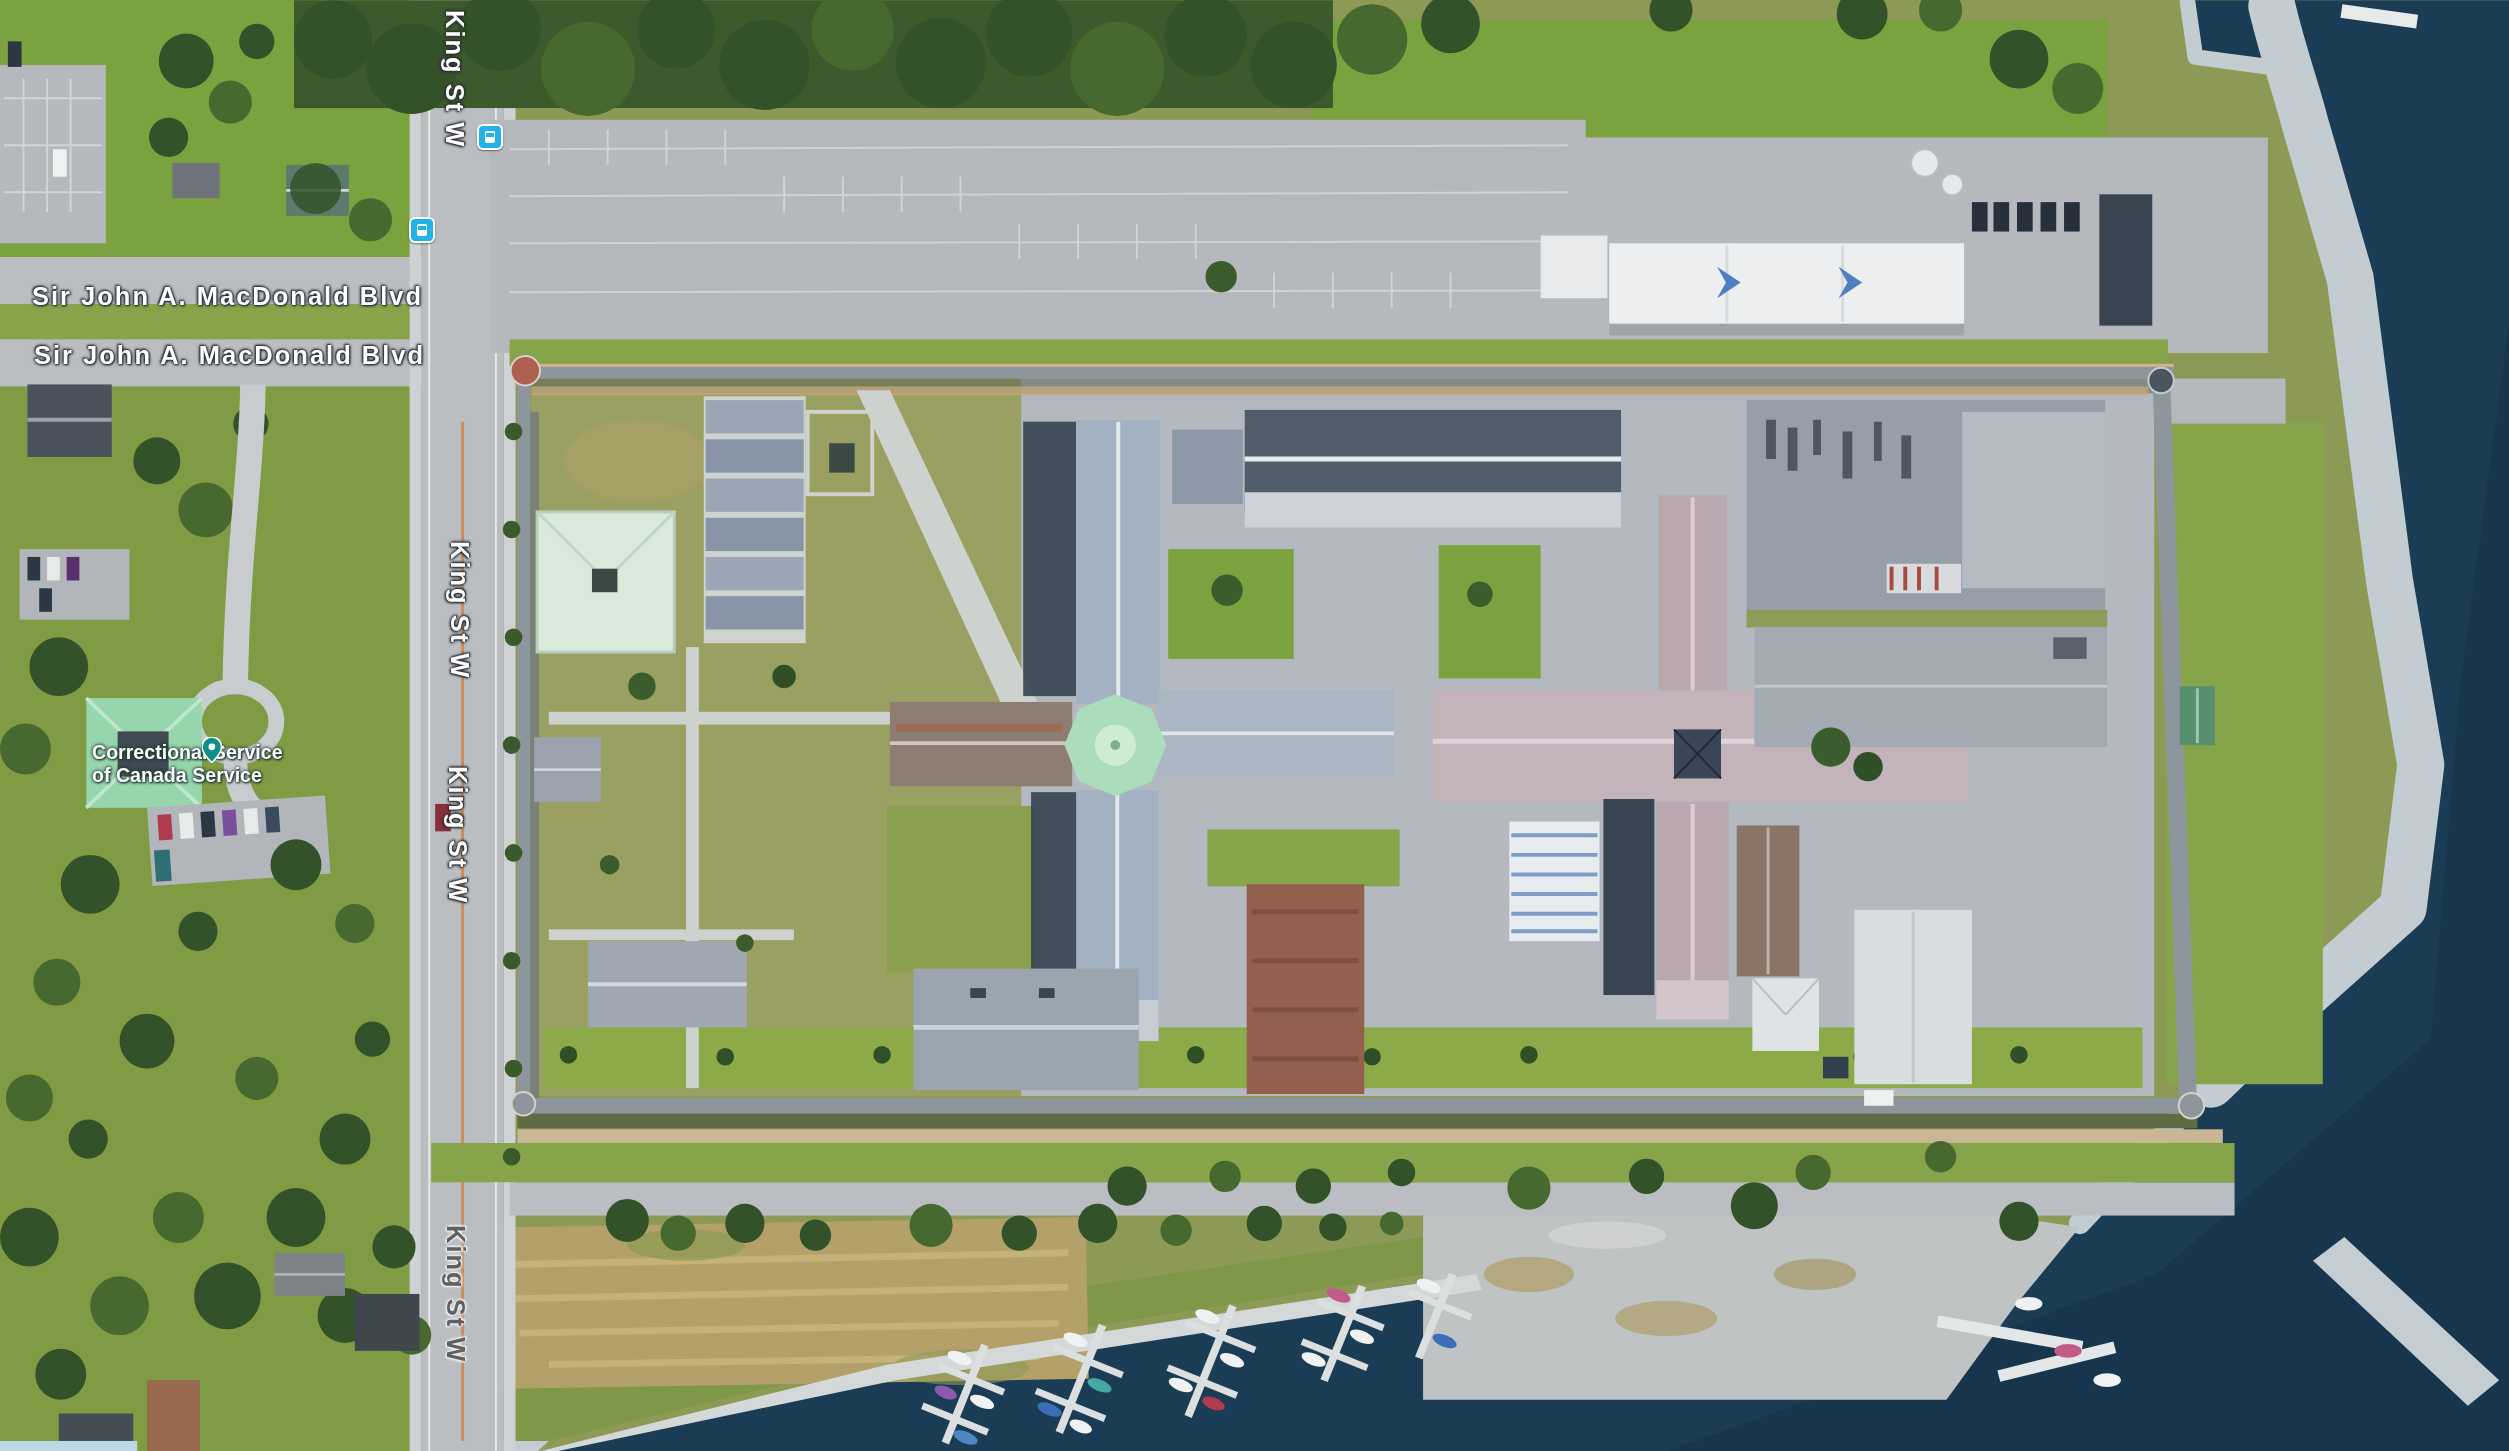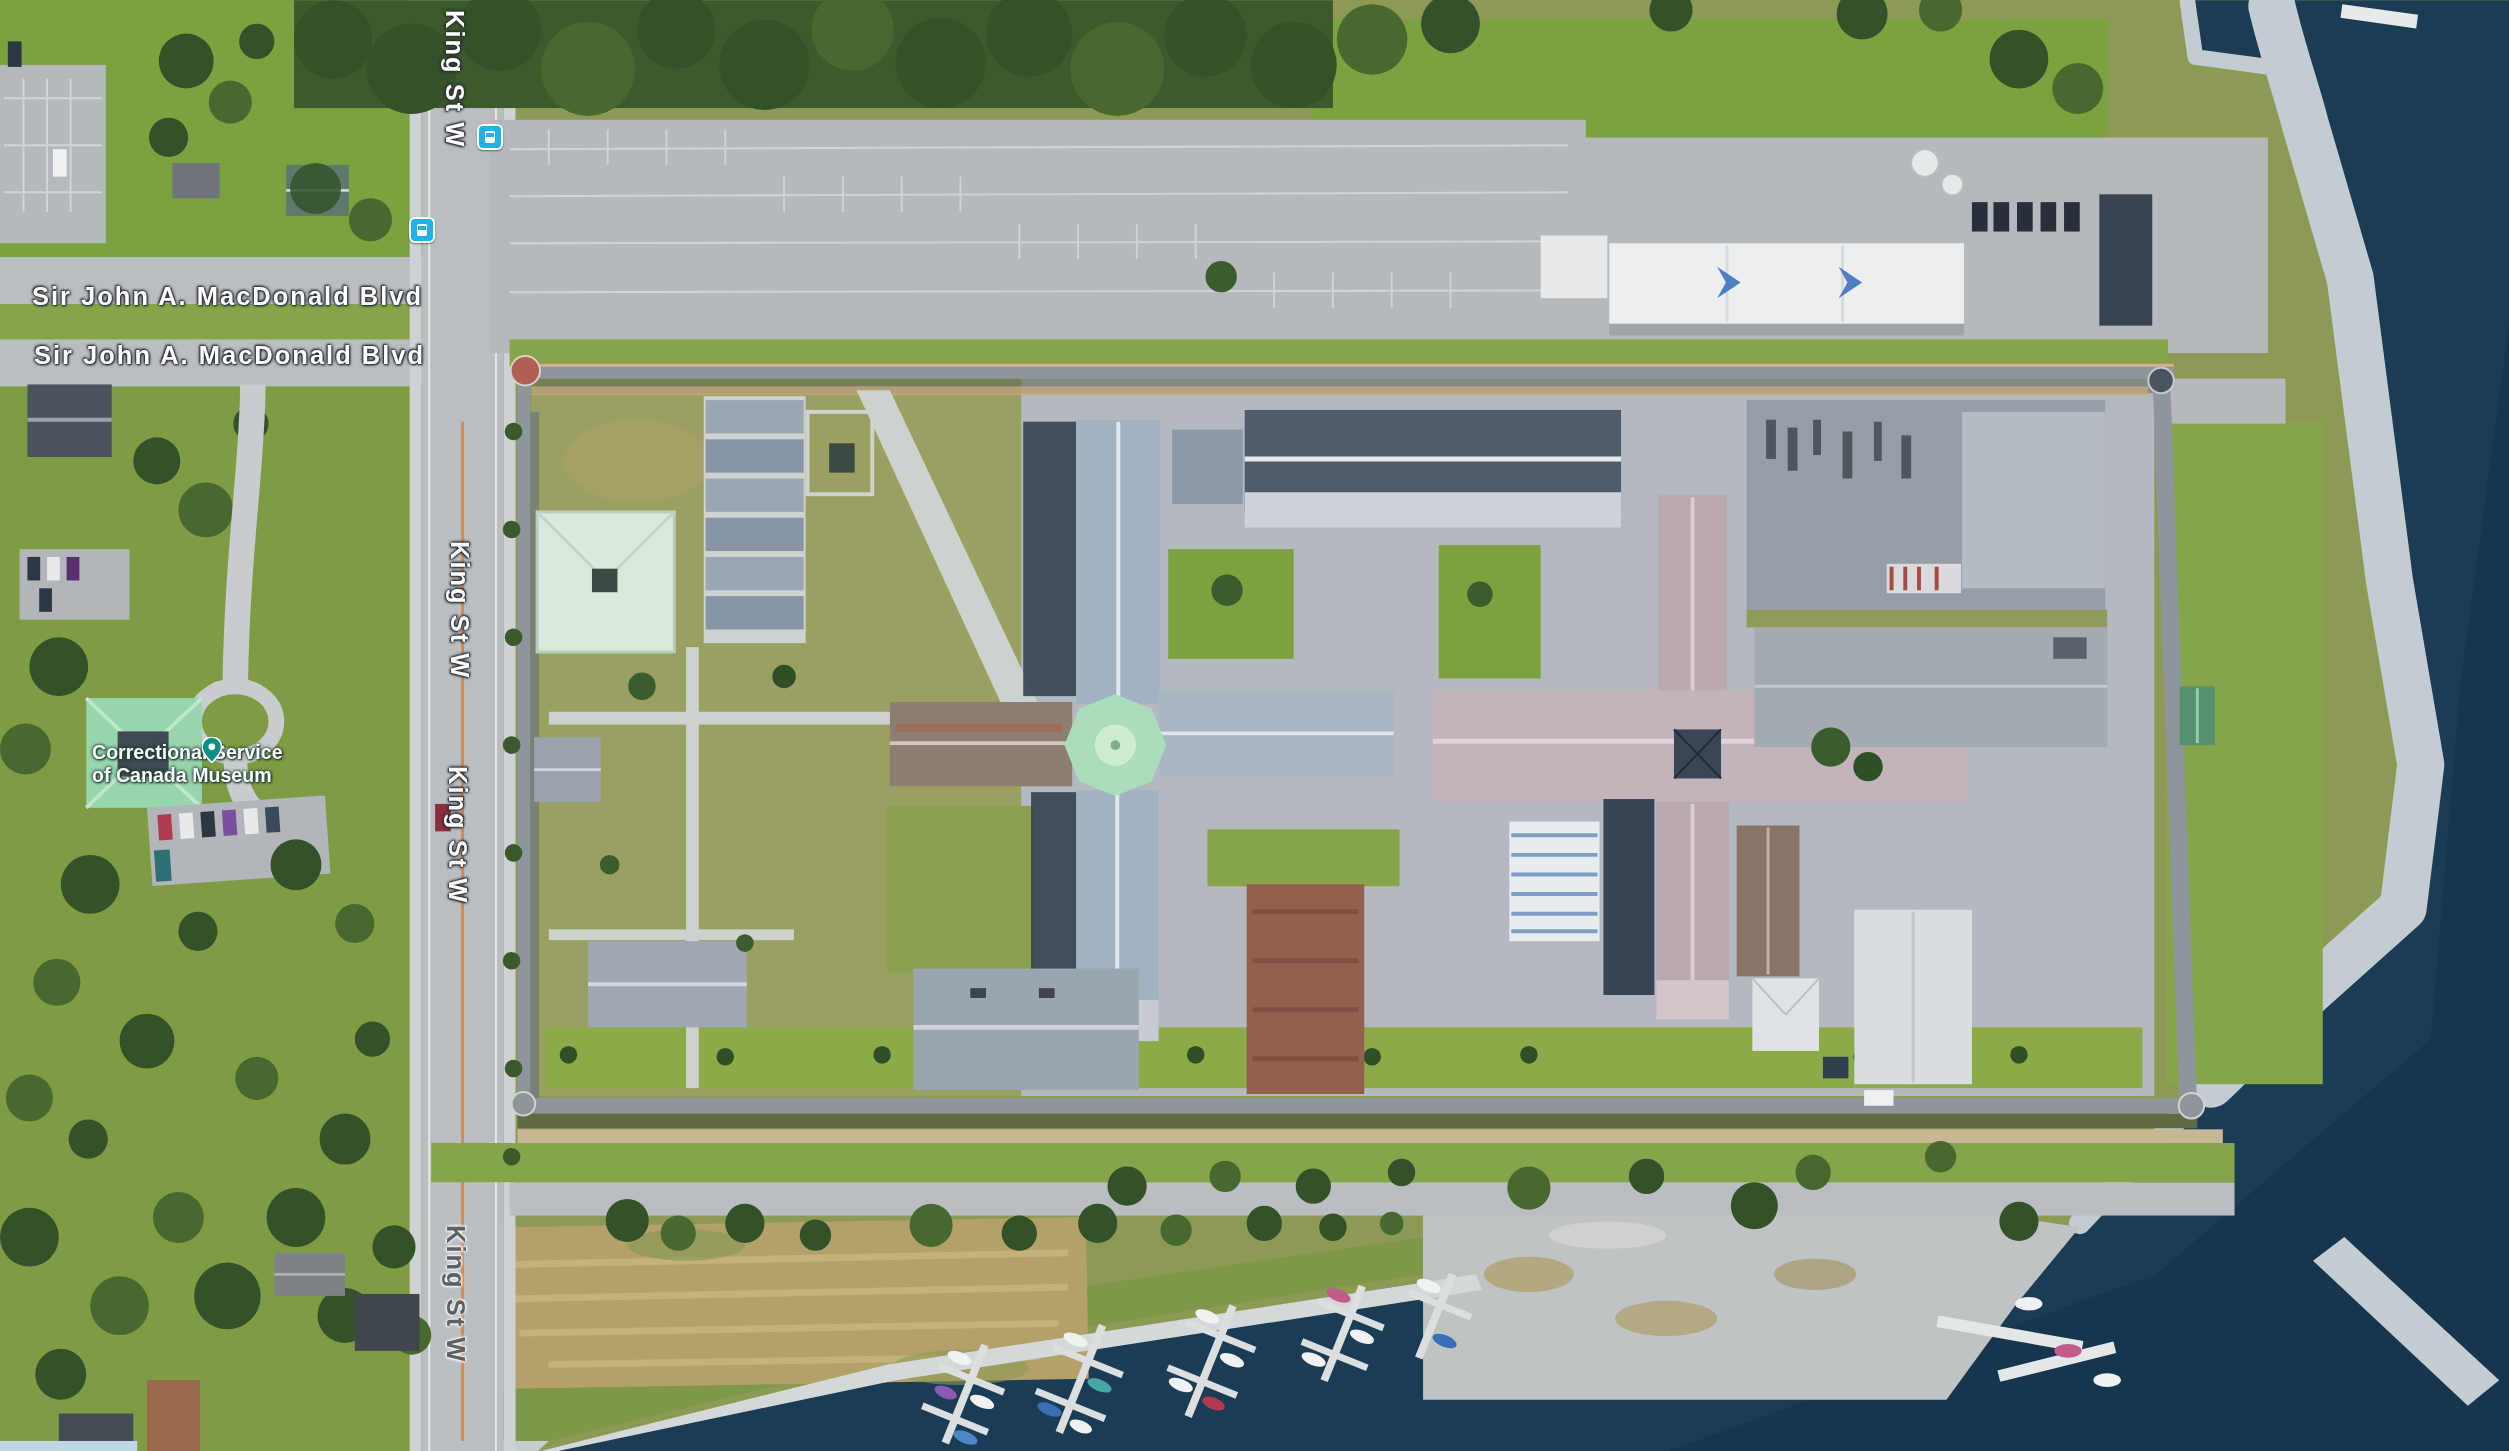--- a/index.html
+++ b/index.html
@@ -514,21 +514,21 @@
 <div class="street-label vertical" style="left:469px;top:9.8px;">King St W</div>
 
 <div class="street-label vertical" style="left:474px;top:541px;">King St W</div>
 
 <div class="street-label vertical" style="left:472px;top:766px;">King St W</div>
 
 <div class="street-label vertical dark" style="left:470px;top:1225px;">King St W</div>
 
 <div class="poi-label" style="left:92px;top:741px;">
   <div>Correctional Service</div>
-  <div>of Canada Museum</div>
+  <div>of Canada Service</div>
 </div>
 
 <div class="poi-pin" style="left:202px;top:737px;">
   <svg width="19.6" height="25.5" viewBox="0 0 20 26">
     <path d="M10 0C4.5 0 0 4.5 0 10c0 7 10 16 10 16s10-9 10-16C20 4.5 15.5 0 10 0z" fill="#0d9186" stroke="#ffffff" stroke-width="1.5"></path>
     <circle cx="10" cy="10" r="3.4" fill="#ffffff"></circle>
   </svg>
 </div>
 
 <div class="transit-icon" style="left:477px;top:124px;">

